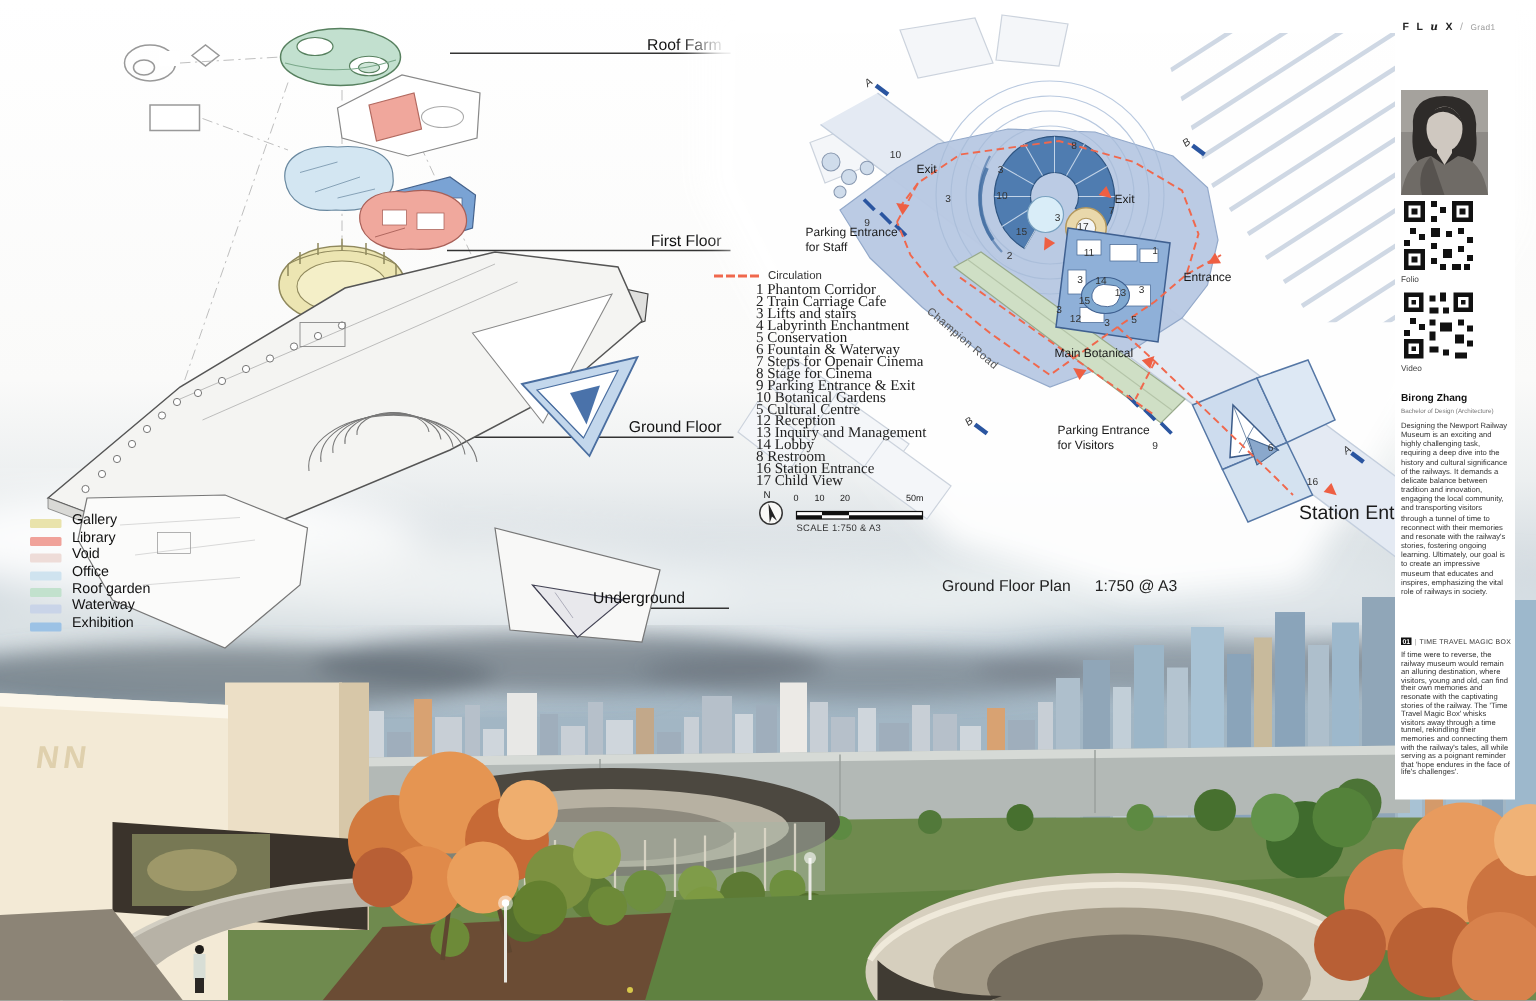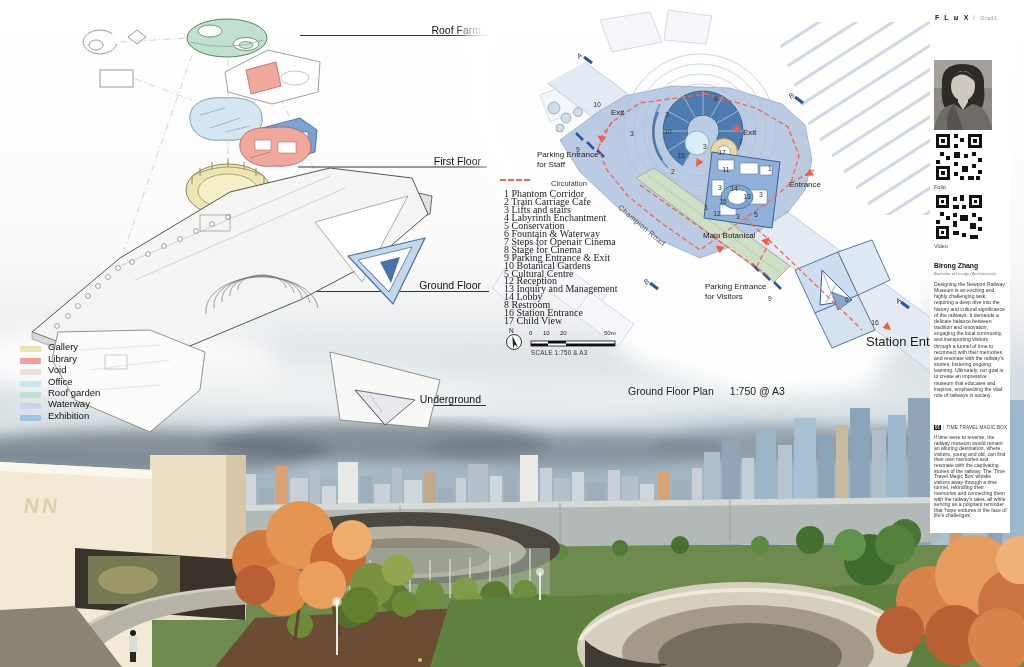--- a/index.html
+++ b/index.html
@@ -8,21 +8,21 @@
   .abs{position:absolute;}
   svg{display:block;}
   
   .floor-label{position:absolute;width:110px;text-align:right;font-size:10.5px;color:#111;}
   
   .legend{position:absolute;left:20px;top:341px;display:grid;grid-auto-rows:11.4px;}
   .lg-row{display:flex;align-items:flex-end;gap:7px;}
   .swatch{width:21px;height:6px;border-radius:1px;display:inline-block;}
   .lg-label{font-size:9.5px;color:#111;}
   
-  .key-circ{position:absolute;left:500px;top:179px;display:flex;align-items:flex-start;gap:21px;}
+  .key-circ{position:absolute;left:476px;top:179px;display:flex;align-items:center;gap:6px;}
   .circ-dash{width:30px;height:0;border-top:2px dashed #f0684d;display:inline-block;}
   .circ-label{font-size:7.6px;color:#333;}
   .key-list{position:absolute;left:504px;top:190px;}
   .key-item{font-size:10px;line-height:7.95px;color:#222;white-space:nowrap;font-family:Liberation Serif, serif;}
   
   .plan-num{position:absolute;font-size:6.8px;color:#333;transform:translate(-50%,-50%);}
   .plan-label{position:absolute;font-size:8px;color:#1a1a1a;line-height:9.5px;white-space:nowrap;}
   .sec-marker{position:absolute;display:flex;align-items:center;gap:2px;}
   .sec-letter{font-size:7px;font-style:italic;color:#333;}
   .scale-tick{position:absolute;font-size:6px;color:#222;}
@@ -413,21 +413,21 @@
       <line x1="355" y1="390" x2="385" y2="425" stroke="#445" stroke-width=".5"></line>
       <line x1="370" y1="395" x2="382" y2="412" stroke="#99a" stroke-width=".5"></line>
     </g>
   </svg>
 
   <div class="abs" style="left:0;top:0">
 
   <div class="floor-label" style="position: absolute; left: 371px; top: 24px;">Roof Farm</div>
       <div class="floor-label" style="position: absolute; left: 371px; top: 155px;">First Floor</div>
       <div class="floor-label" style="position: absolute; left: 371px; top: 279px;">Ground Floor</div>
-      <div class="floor-label" style="position: absolute; left: 371px; top: 393px;">Underground</div>
+      <div class="floor-label" style="position: absolute; left: 371px; top: 393px; text-align: center;">Underground</div>
     </div>
 
   <div class="legend">
 
   <div class="lg-row">
         <span class="swatch" style="background: rgb(233, 227, 172);"></span>
         <span class="lg-label">Gallery</span>
       </div>
       <div class="lg-row">
         <span class="swatch" style="background: rgb(240, 162, 154);"></span>

